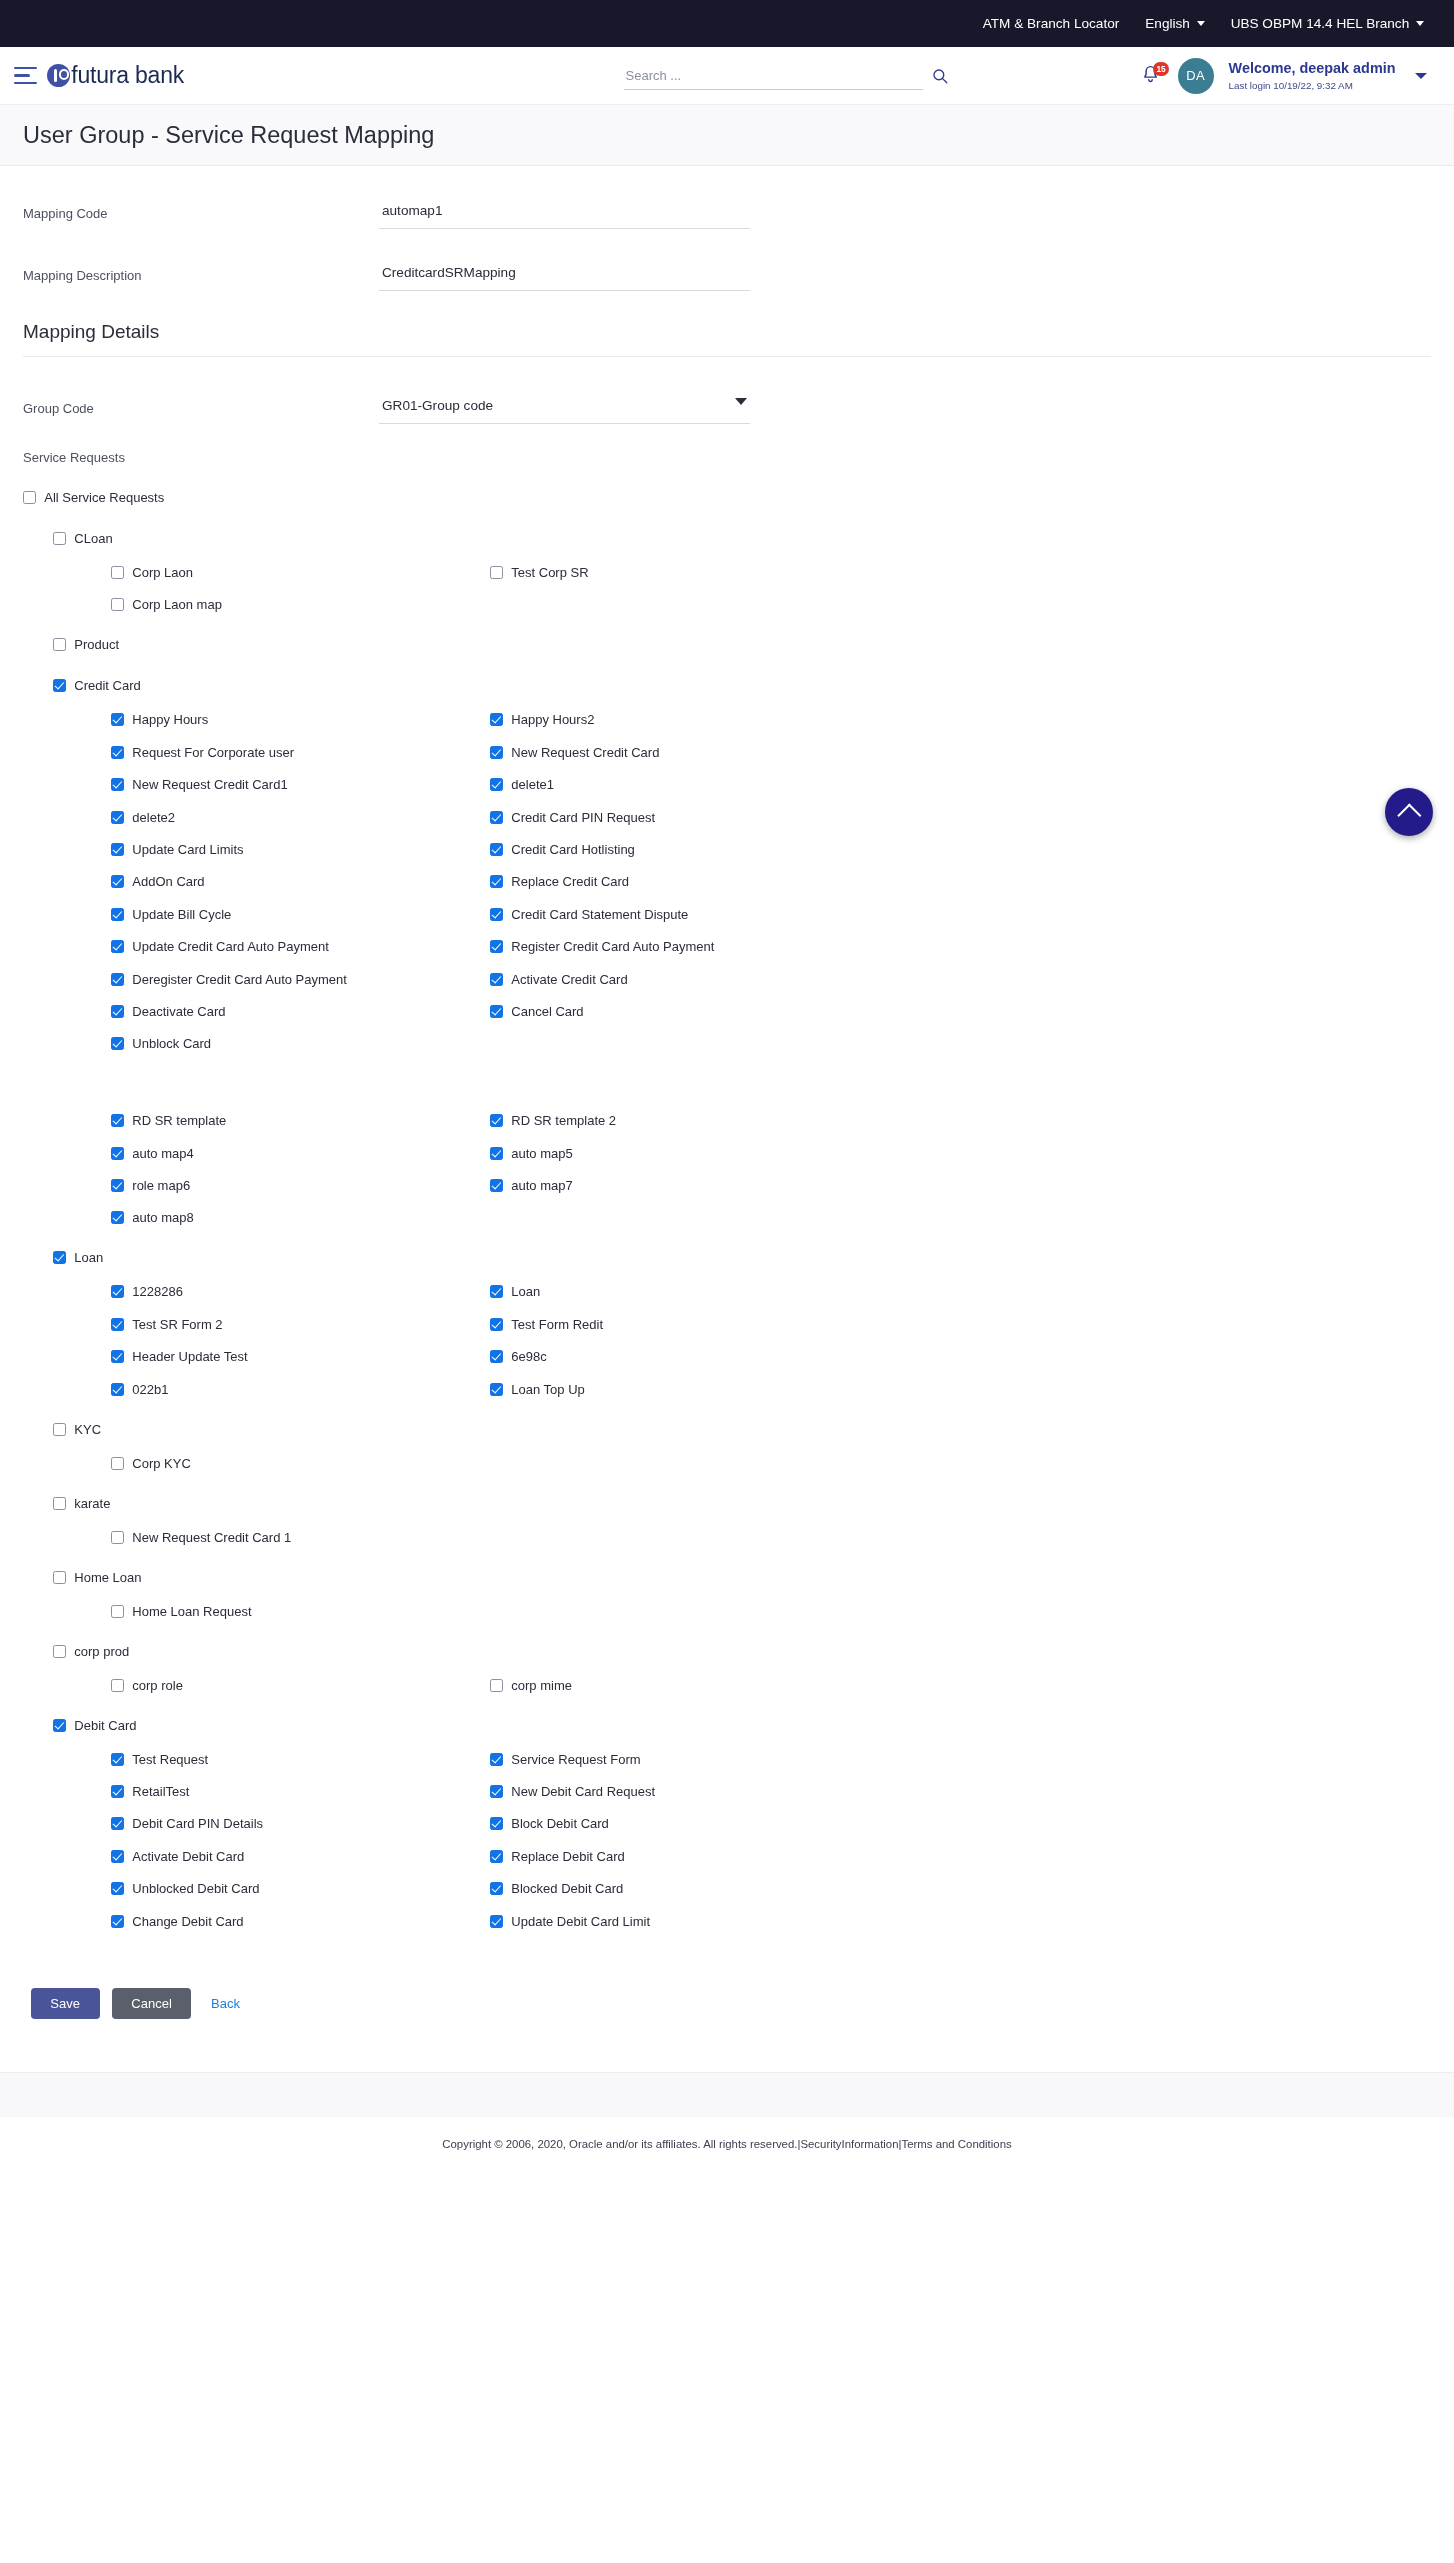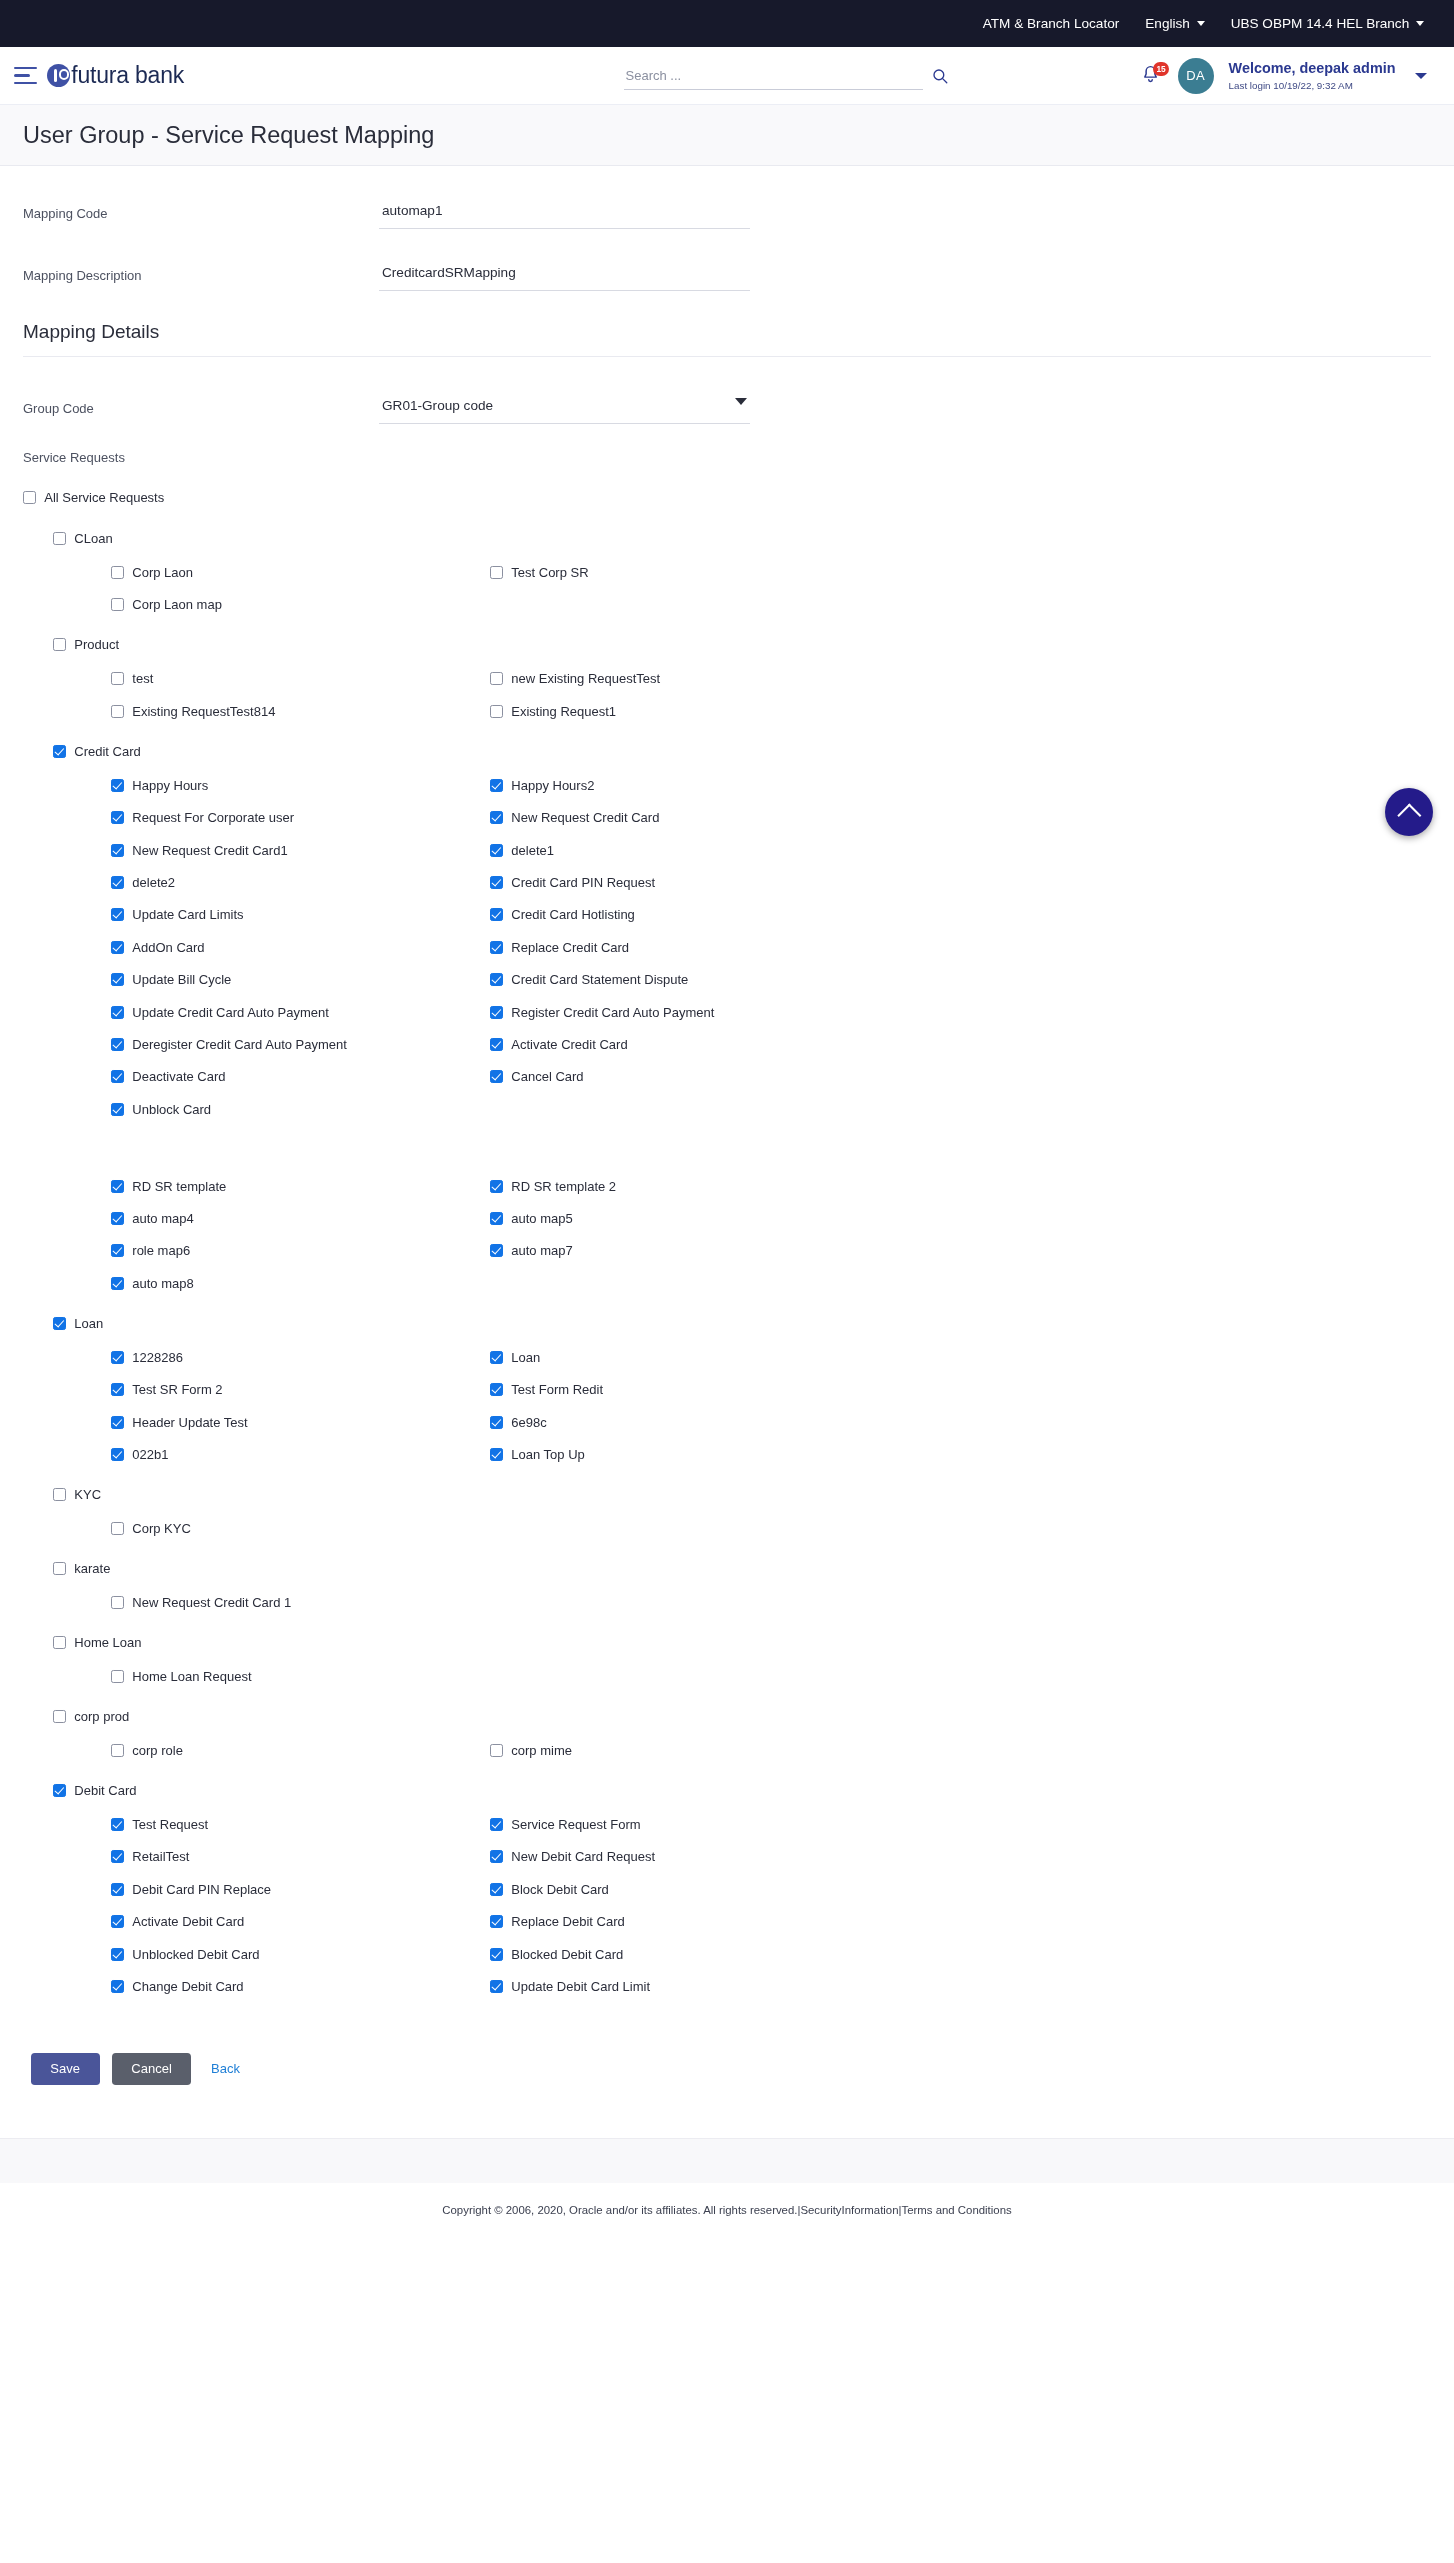--- a/index.html
+++ b/index.html
@@ -330,38 +330,20 @@
               <span class="cb"></span>
               <span class="cb-label">Corp Laon map</span>
             </div>
           </div>
         </div>
         <div class="grp-l1">
           <div class="cb-row">
             <span class="cb"></span>
             <span class="cb-label">Product</span>
           </div>
-          <div class="leaf-grid">
-            <div class="cb-row">
-              <span class="cb"></span>
-              <span class="cb-label">test</span>
-            </div>
-            <div class="cb-row">
-              <span class="cb"></span>
-              <span class="cb-label">new Existing RequestTest</span>
-            </div>
-            <div class="cb-row">
-              <span class="cb"></span>
-              <span class="cb-label">Existing RequestTest814</span>
-            </div>
-            <div class="cb-row">
-              <span class="cb"></span>
-              <span class="cb-label">Existing Request1</span>
-            </div>
-          </div>
         </div>
         <div class="grp-l1">
           <div class="cb-row">
             <span class="cb checked"></span>
             <span class="cb-label">Credit Card</span>
           </div>
           <div class="leaf-grid">
             <div class="cb-row">
               <span class="cb checked"></span>
               <span class="cb-label">Happy Hours</span>
@@ -590,21 +572,21 @@
             <div class="cb-row">
               <span class="cb checked"></span>
               <span class="cb-label">RetailTest</span>
             </div>
             <div class="cb-row">
               <span class="cb checked"></span>
               <span class="cb-label">New Debit Card Request</span>
             </div>
             <div class="cb-row">
               <span class="cb checked"></span>
-              <span class="cb-label">Debit Card PIN Replace</span>
+              <span class="cb-label">Debit Card PIN Details</span>
             </div>
             <div class="cb-row">
               <span class="cb checked"></span>
               <span class="cb-label">Block Debit Card</span>
             </div>
             <div class="cb-row">
               <span class="cb checked"></span>
               <span class="cb-label">Activate Debit Card</span>
             </div>
             <div class="cb-row">

